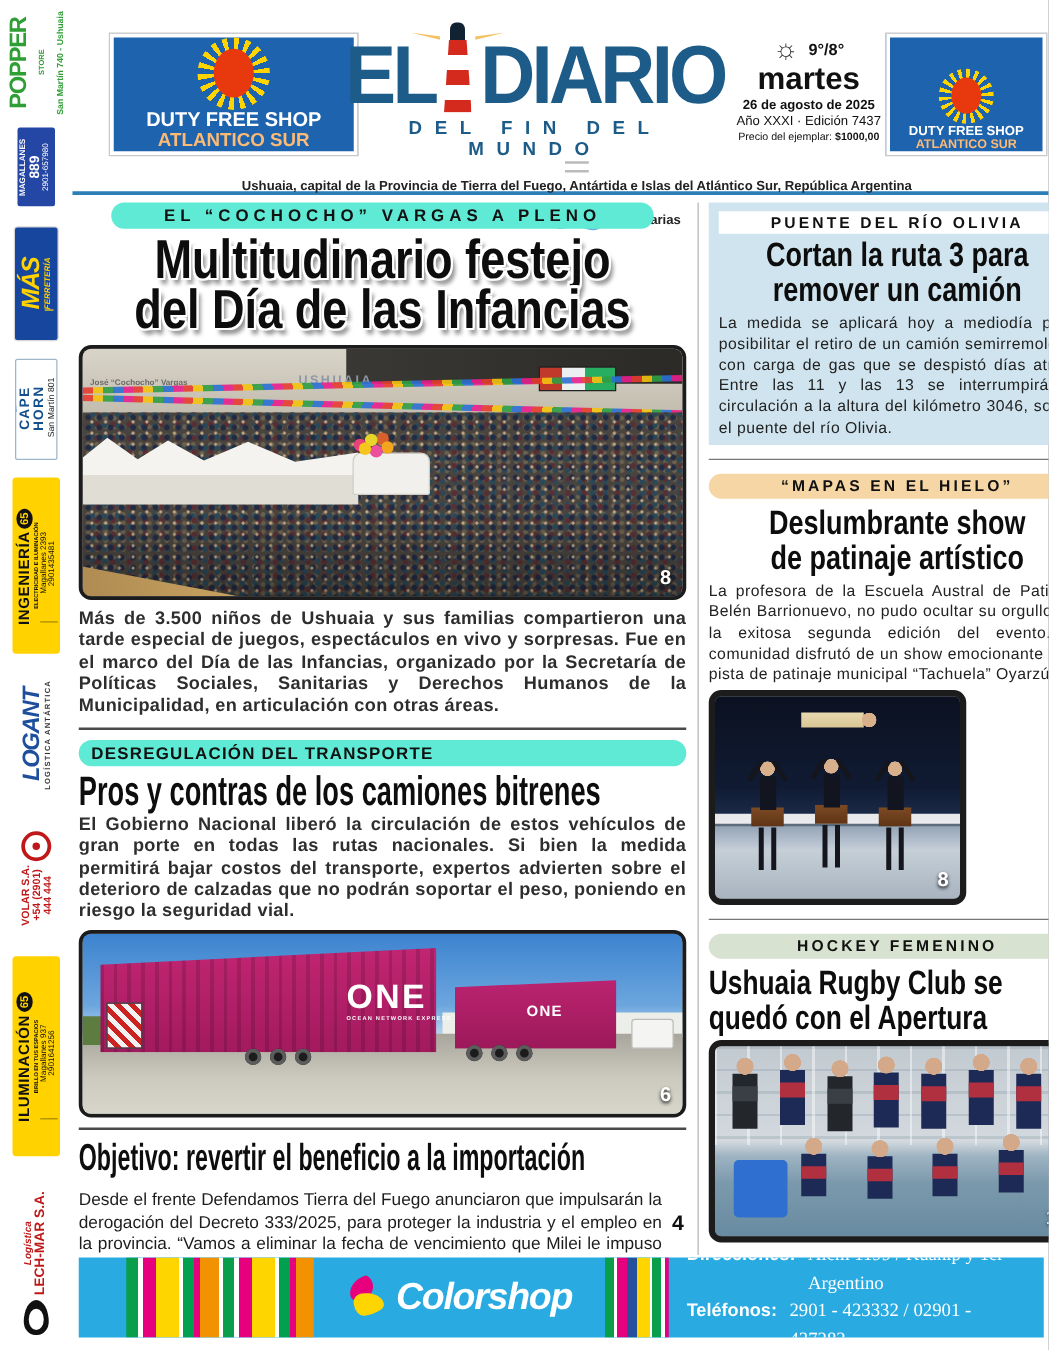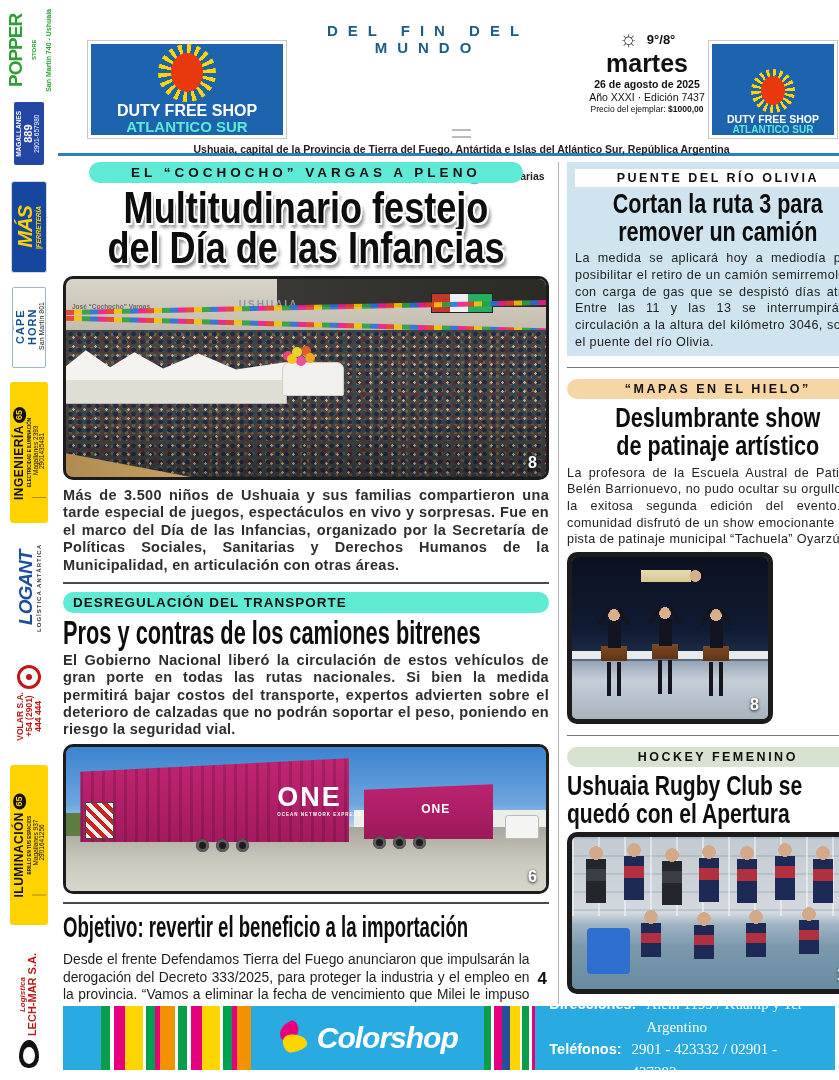--- a/index.html
+++ b/index.html
@@ -43,29 +43,29 @@
   .lechmar .vbox div:nth-child(1){ font-size:8px; font-weight:700; color:#c01818; font-style:italic;}
   .lechmar .vbox div:nth-child(2){ font-size:11px; font-weight:900; color:#c01818;}
   .penguin { width:20px; height:28px; background:#111; border-radius:50% 50% 46% 46%/62% 62% 38% 38%; position:relative; }
   .penguin i { position:absolute; left:4px; top:7px; width:12px; height:17px; background:#fff; border-radius:50%; }
 
   
   .main { position:absolute; left:58px; top:0; width:781px; height:1080px; }
 
   
   .masthead { position:absolute; left:0; top:0; width:781px; height:158px; }
-  .duty { position:absolute; background:#1e63ad; border:3px solid #fff; outline:1px solid #c9c9c9; display:flex; flex-direction:column; align-items:center; justify-content:flex-end; top:41px; height:97px; }
+  .duty { position:absolute; background:#1e63ad; border:3px solid #fff; outline:1px solid #c9c9c9; display:flex; flex-direction:column; align-items:center; justify-content:flex-end; top:27px; height:97px; }
   .duty-left { left:30px; width:198px; }
   .duty-right { right:2px; width:128px; }
   .sunburst { position:relative; margin:0 auto 1px; background:repeating-conic-gradient(#ffd400 0 9deg, rgba(0,0,0,0) 9deg 20deg); border-radius:50%; }
   .duty-left .sunburst { width:58px; height:58px; }
   .duty-right .sunburst { width:44px; height:44px; }
   .sunburst i { position:absolute; left:22%; top:16%; width:56%; height:68%; background:#e8380d; border-radius:50%; }
   .duty .l1 { color:#fff; font-weight:900; line-height:1; }
-  .duty .l2 { color:#5eead4; font-weight:900; line-height:1.1; }
+  .duty .l2 { color:#fdba74; font-weight:900; line-height:1.1; }
   .duty-left .l1 { font-size:16px; } .duty-left .l2 { font-size:15px; }
   .duty-right .l1 { font-size:10.5px; } .duty-right .l2 { font-size:10px; }
 
   .brand { position:absolute; left:212px; top:18px; width:316px; text-align:center; }
   .brand-row { display:flex; align-items:flex-end; justify-content:center; }
   .brand-word { font-size:61px; font-weight:900; color:#1d5c88; letter-spacing:-3px; line-height:0.9; transform:scaleY(1.08); transform-origin:bottom; }
   .lighthouse { position:relative; width:30px; height:72px; margin:0 3px; }
   .lh-beam { position:absolute; top:8px; width:24px; height:9px; background:#f5c060; }
   .lh-beam.bl { left:-23px; clip-path:polygon(0 0,100% 35%,100% 65%); }
   .lh-beam.br { right:-23px; clip-path:polygon(100% 0,0 35%,0 65%); }
@@ -319,20 +319,30 @@
     <header class="masthead">
       <div class="duty duty-left">
         <span class="sunburst">
             <i></i>
           </span>
         <span class="l1">DUTY FREE SHOP</span>
         <span class="l2">ATLANTICO SUR</span>
       </div>
 
       <div class="brand">
+        <div class="brand-row">
+          <span class="brand-word">EL</span>
+          <span class="lighthouse">
+            <span class="lh-beam bl"></span>
+              <span class="lh-beam br"></span>
+            <span class="lh-top"></span>
+              <span class="lh-tower"></span>
+          </span>
+          <span class="brand-word">DIARIO</span>
+        </div>
         <div class="tagline">DEL FIN DEL MUNDO</div>
       </div>
 
       <div class="issue">
         <div class="weather-row">
           <span class="sun-glyph">☼</span>
           <span class="temps">9°/8°</span>
         </div>
         <div class="day">martes</div>
         <div class="date">26 de agosto de 2025</div>

